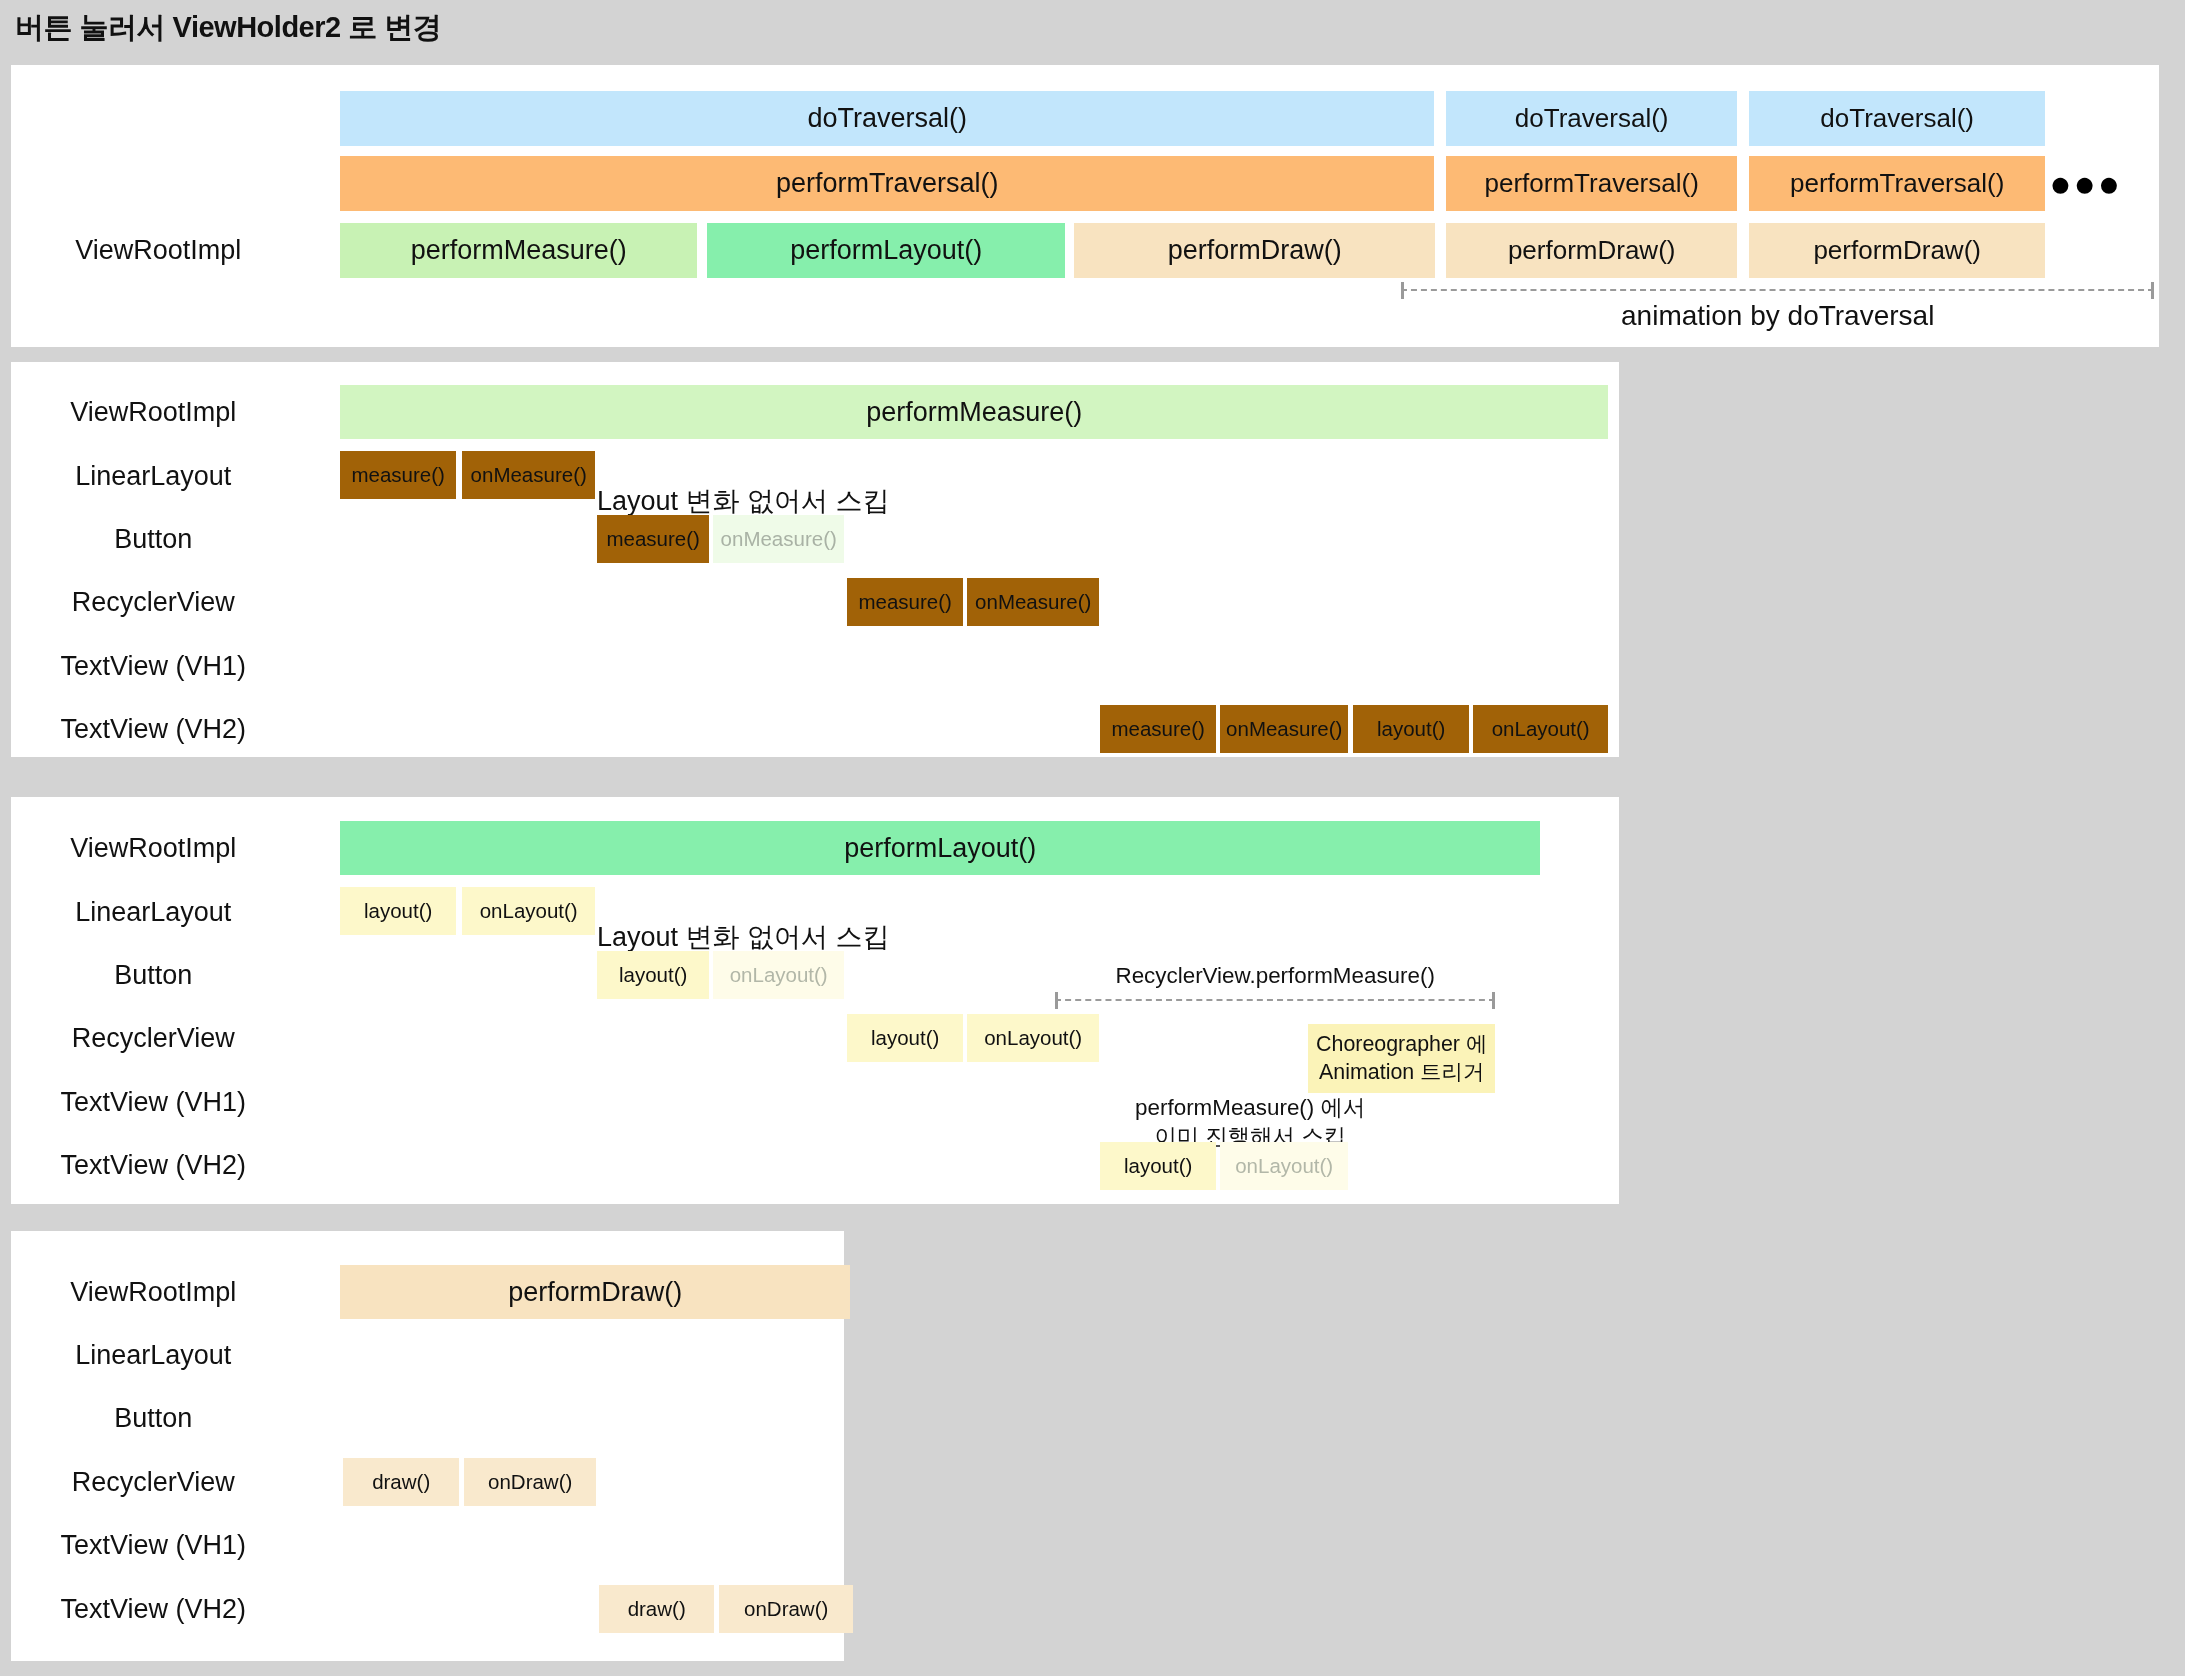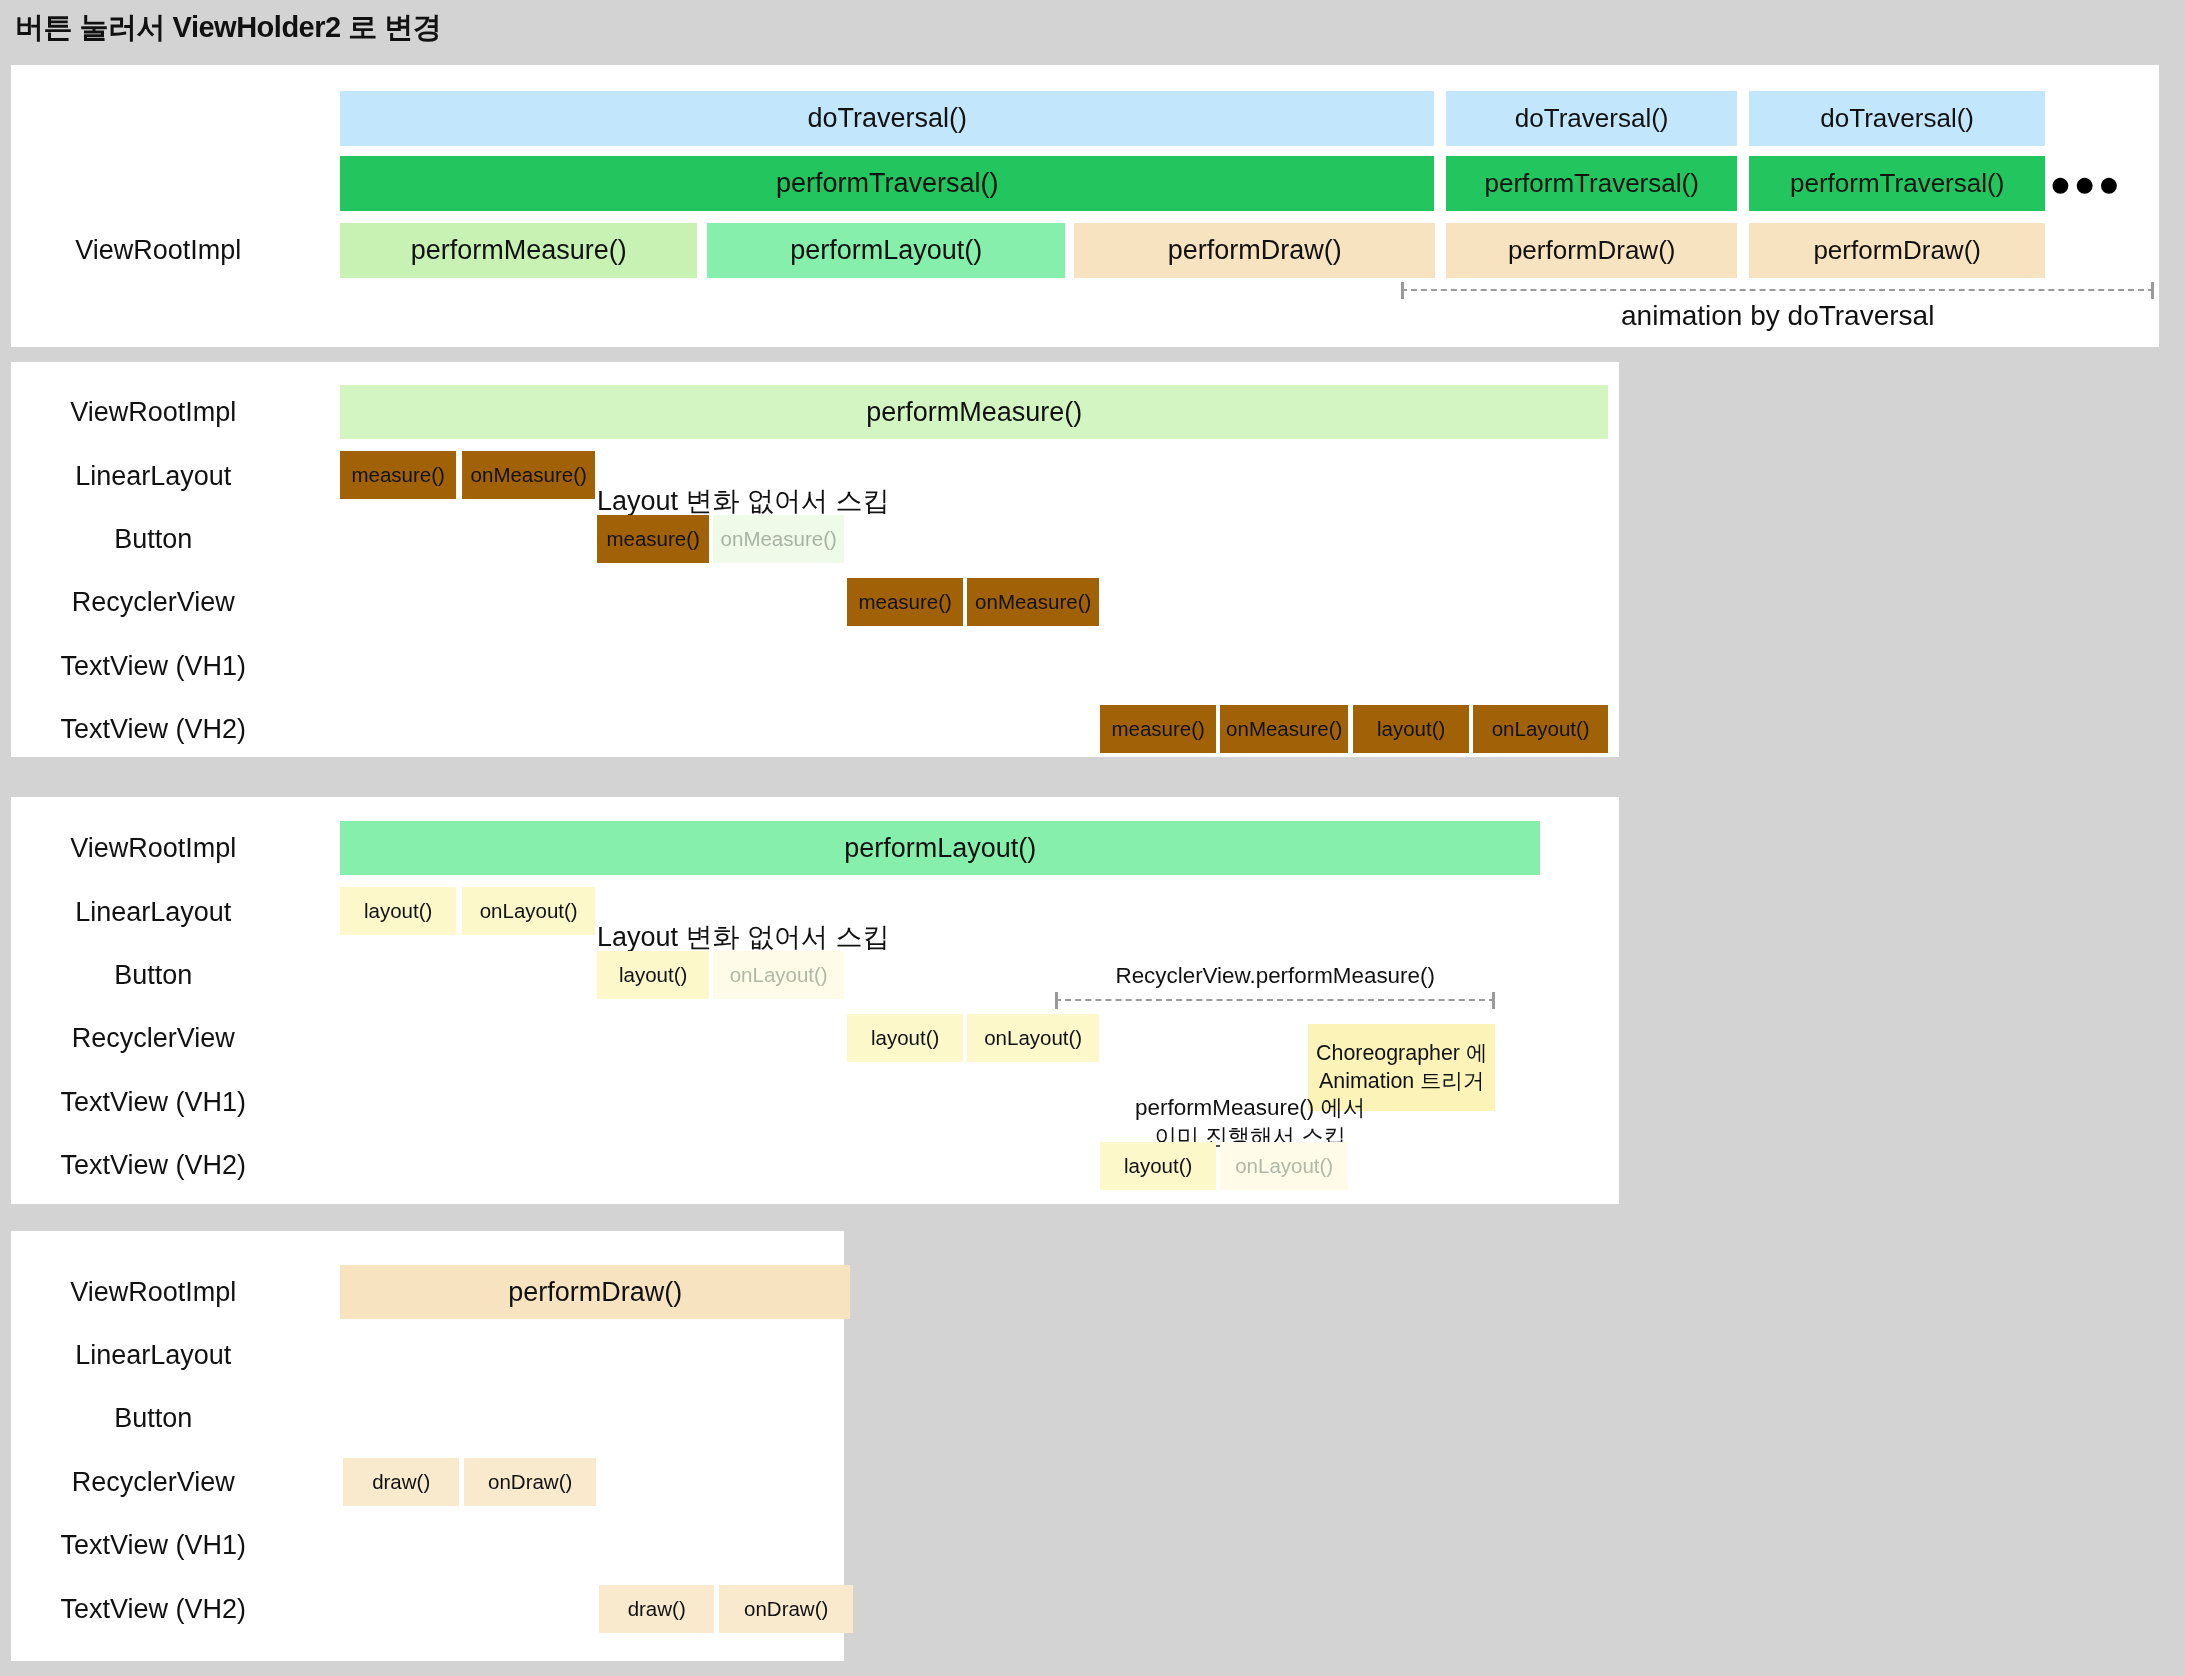--- a/index.html
+++ b/index.html
@@ -22,21 +22,21 @@
     position:absolute; display:flex; align-items:center; justify-content:center;
     font-size:27px; white-space:nowrap;text-align:right;
   }
   .bar {
     position:absolute; display:flex; align-items:center; justify-content:center;
     font-size:27px; white-space:nowrap;margin-left:45px;
   }
   .bar.small { font-size:20.5px; }
   .bar.col2 { font-size:26px; }
   .blue1   { background:#c2e6fc; }
-  .blue2   { background:#22c55e; }
+  .blue2   { background:#fdba74; }
   .green-strong { background:#c8f2b4; }
   .green   { background:#d2f5c1; }
   .green-lt{ background:#a16207; }
   .green-fade { background:#effbe8; color:#a9b2a5; }
   .yellow  { background:#86efac; }
   .yellow-lt { background:#fdf8ca; }
   .yellow-fade { background:#fefce9; color:#b2b7a8; }
   .orange  { background:#f8e3c0; }
   .orange-lt { background:#f9e9cd; }
   .dash {
@@ -140,21 +140,21 @@
 
   <div class="bar small yellow-lt" style="left:541px; top:154px; width:112px; height:48px;">layout()</div>
   <div class="bar small yellow-fade" style="left:657px; top:154px; width:131px; height:48px;">onLayout()</div>
 
   <div class="note md" style="left:1264px; top:164px;">RecyclerView.performMeasure()</div>
   <div class="dash" style="left:1044px; top:202px; width:440px;"></div>
 
   <div class="bar small yellow-lt" style="left:791px; top:217px; width:116px; height:48px;">layout()</div>
   <div class="bar small yellow-lt" style="left:911px; top:217px; width:132px; height:48px;">onLayout()</div>
 
-  <div class="choreo" style="left:1297px; top:227px; width:187px; height:87px;">
+  <div class="choreo" style="left:1297px; top:227px; width:187px; height:69px;">
     <span>Choreographer 에</span>
     <span>Animation 트리거</span>
   </div>
 
   <div class="note md" style="left:1239px; top:296px;">
     <div>performMeasure() 에서</div>
     <div>이미 진행해서 스킵</div>
   </div>
 
   <div class="bar small yellow-lt" style="left:1044px; top:345px; width:116px; height:48px;">layout()</div>

